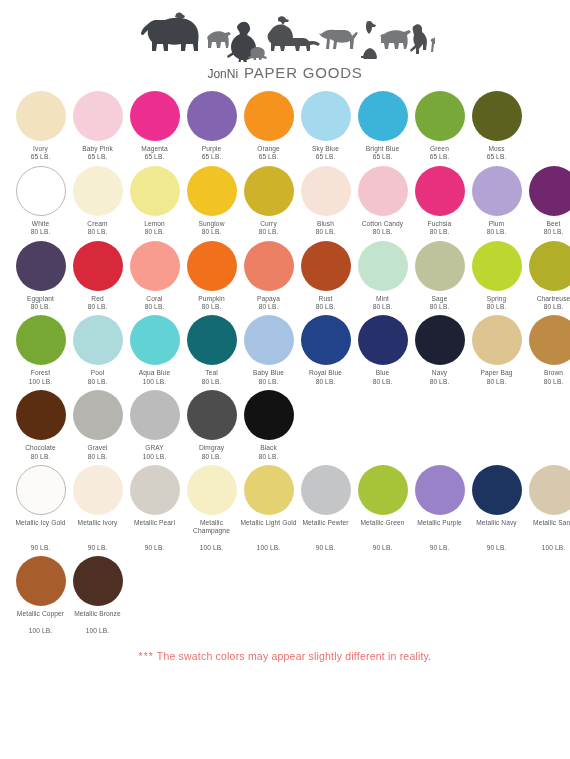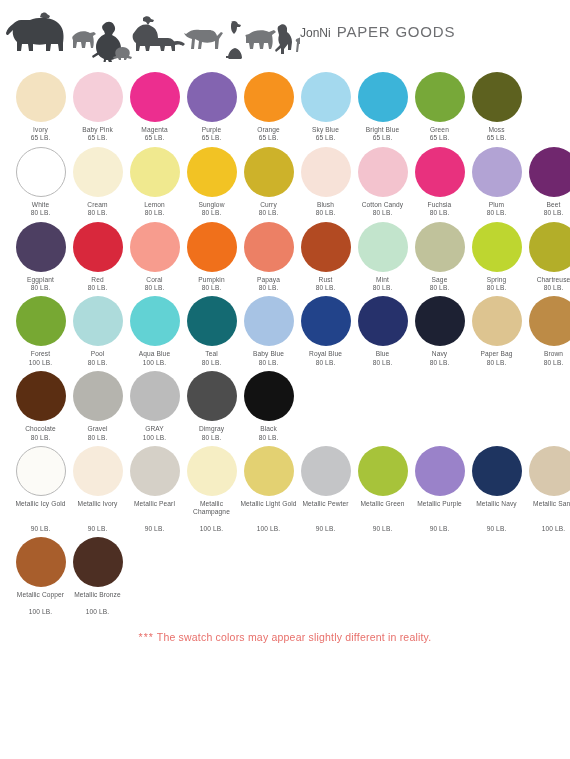--- a/index.html
+++ b/index.html
@@ -14,22 +14,23 @@
     font-family: "Liberation Sans", sans-serif;
     overflow: hidden;
     position: relative;
   }
 
   
   #logo-area {
     width: 570px;
     padding-top: 6px;
     display: flex;
-    flex-direction: row;
+    flex-direction: column;
     align-items: center;
+    gap: 8px;
   }
   #animal-band {
     display: block;
   }
   #brand-line {
     margin-top: -6px;
     display: flex;
     align-items: baseline;
     justify-content: center;
     gap: 6px;

